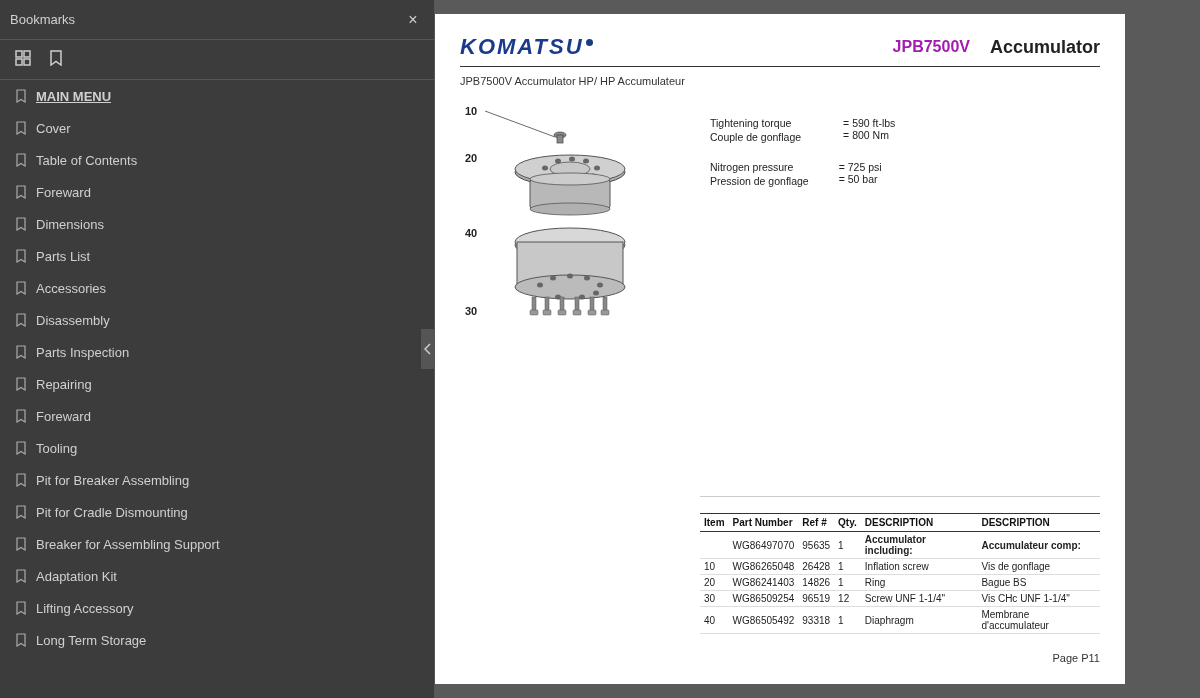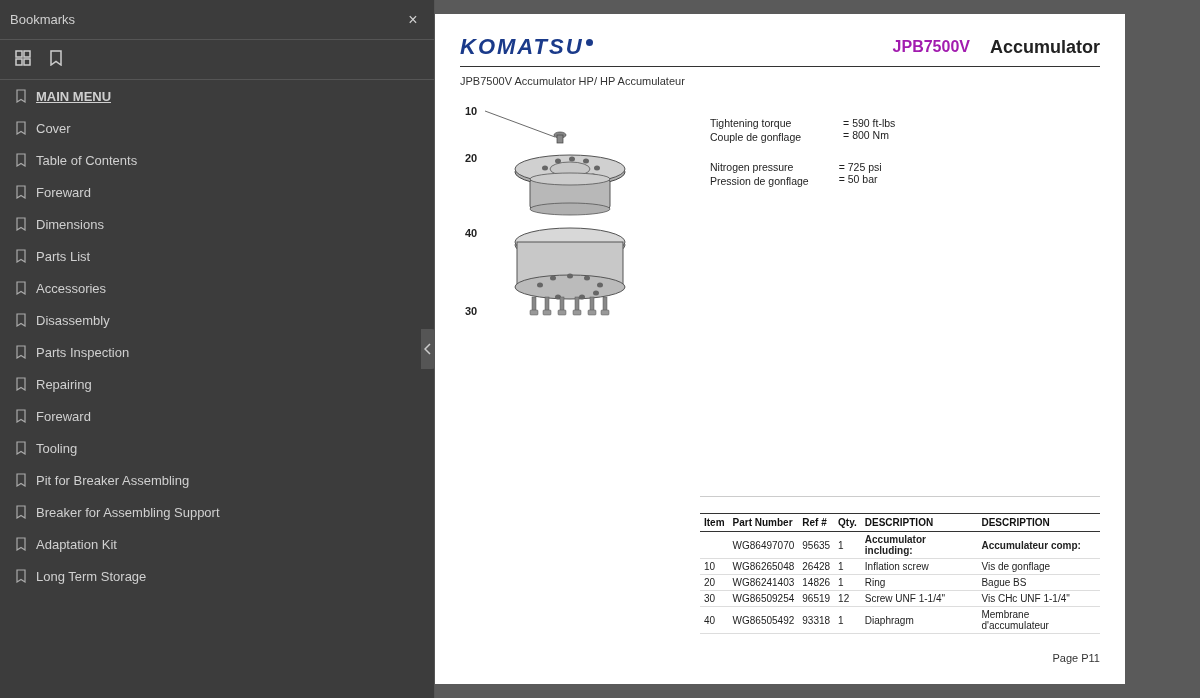--- a/index.html
+++ b/index.html
@@ -402,29 +402,45 @@
           </svg>
         </span>
         <span class="bookmark-label">Pit for Breaker Assembling</span>
       </div>
       <div class="bookmark-item">
         <span class="bookmark-icon">
           <svg viewBox="0 0 12 14" fill="none" stroke="#aaa" stroke-width="1.2">
             <path d="M2 1 h8 v12 l-4-2.5 -4 2.5 Z"></path>
           </svg>
         </span>
+        <span class="bookmark-label">Pit for Cradle Dismounting</span>
+      </div>
+      <div class="bookmark-item">
+        <span class="bookmark-icon">
+          <svg viewBox="0 0 12 14" fill="none" stroke="#aaa" stroke-width="1.2">
+            <path d="M2 1 h8 v12 l-4-2.5 -4 2.5 Z"></path>
+          </svg>
+        </span>
         <span class="bookmark-label">Breaker for Assembling Support</span>
       </div>
       <div class="bookmark-item">
         <span class="bookmark-icon">
           <svg viewBox="0 0 12 14" fill="none" stroke="#aaa" stroke-width="1.2">
             <path d="M2 1 h8 v12 l-4-2.5 -4 2.5 Z"></path>
           </svg>
         </span>
         <span class="bookmark-label">Adaptation Kit</span>
+      </div>
+      <div class="bookmark-item">
+        <span class="bookmark-icon">
+          <svg viewBox="0 0 12 14" fill="none" stroke="#aaa" stroke-width="1.2">
+            <path d="M2 1 h8 v12 l-4-2.5 -4 2.5 Z"></path>
+          </svg>
+        </span>
+        <span class="bookmark-label">Lifting Accessory</span>
       </div>
       <div class="bookmark-item">
         <span class="bookmark-icon">
           <svg viewBox="0 0 12 14" fill="none" stroke="#aaa" stroke-width="1.2">
             <path d="M2 1 h8 v12 l-4-2.5 -4 2.5 Z"></path>
           </svg>
         </span>
         <span class="bookmark-label">Long Term Storage</span>
       </div>
     </div>

